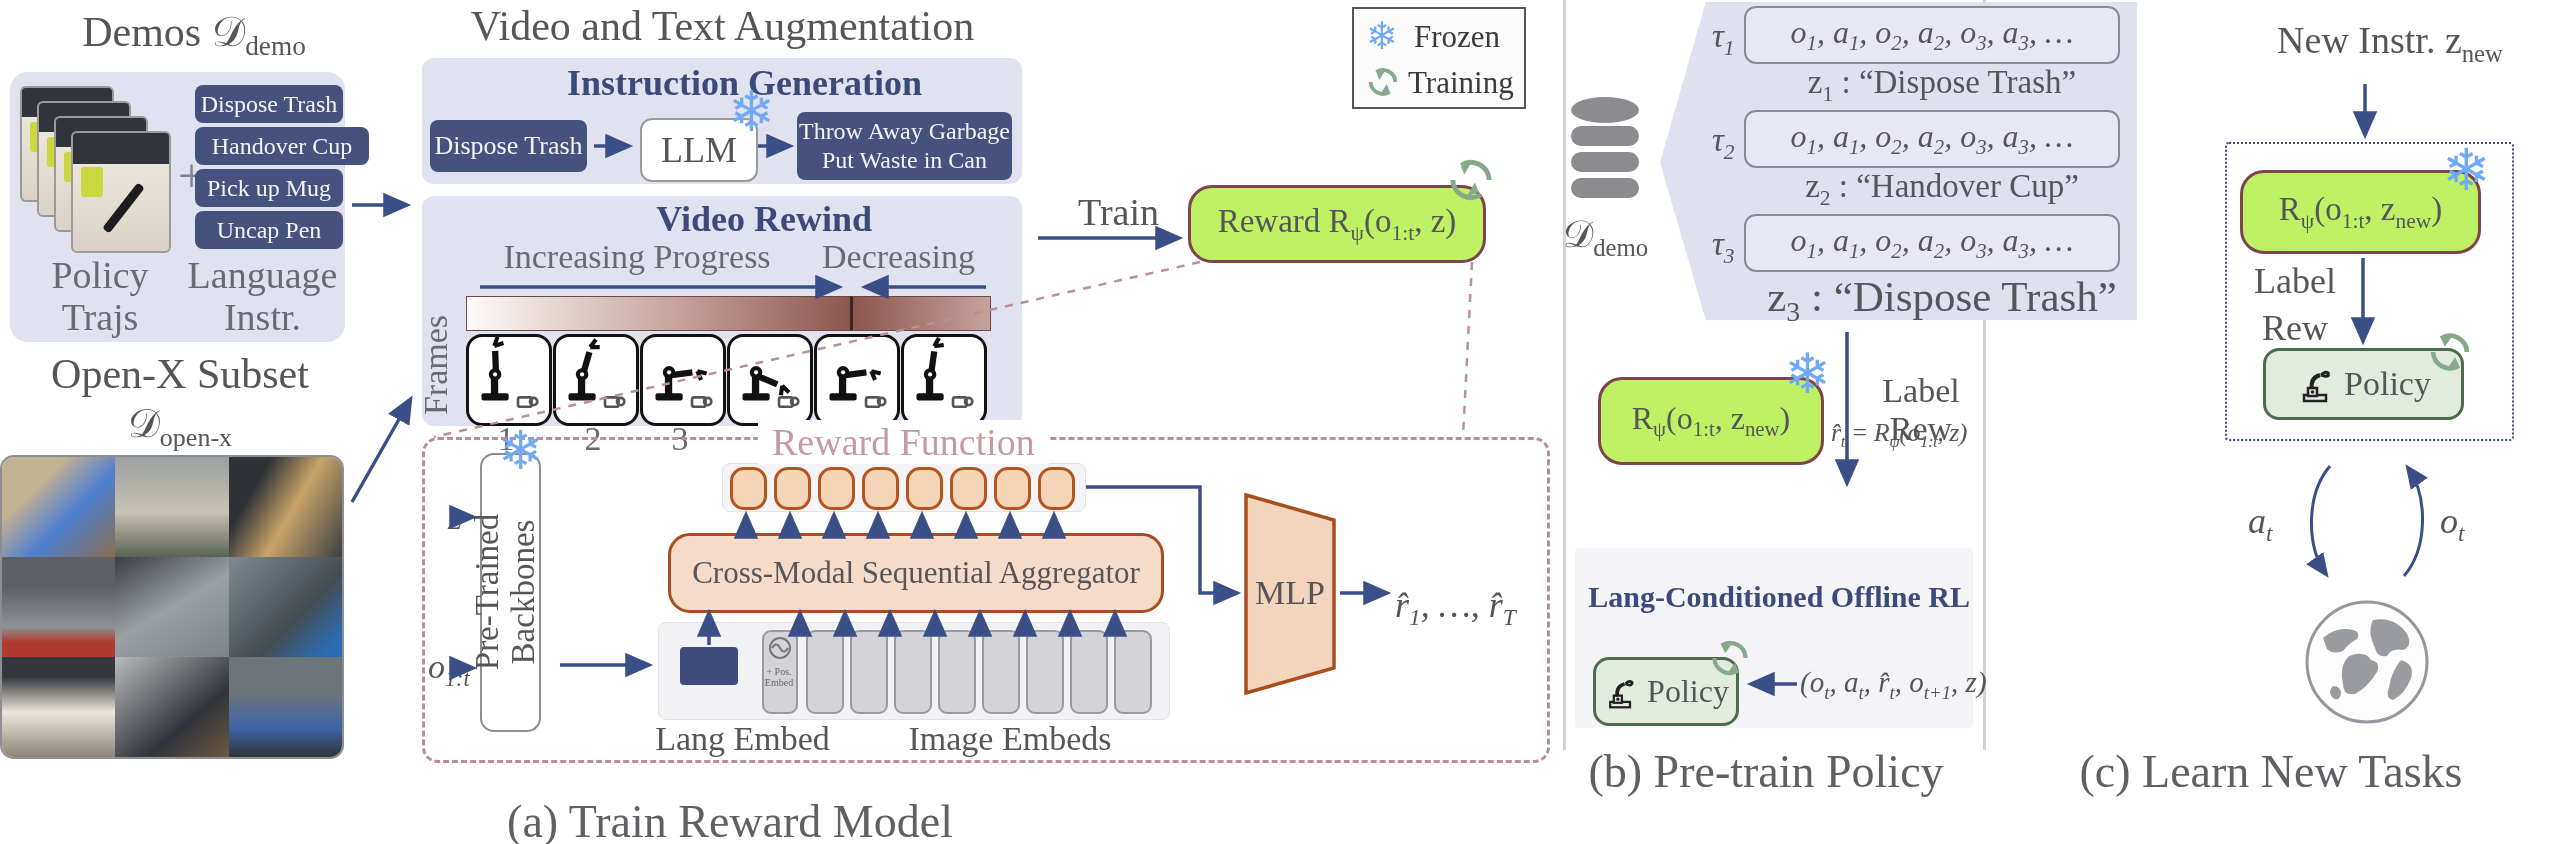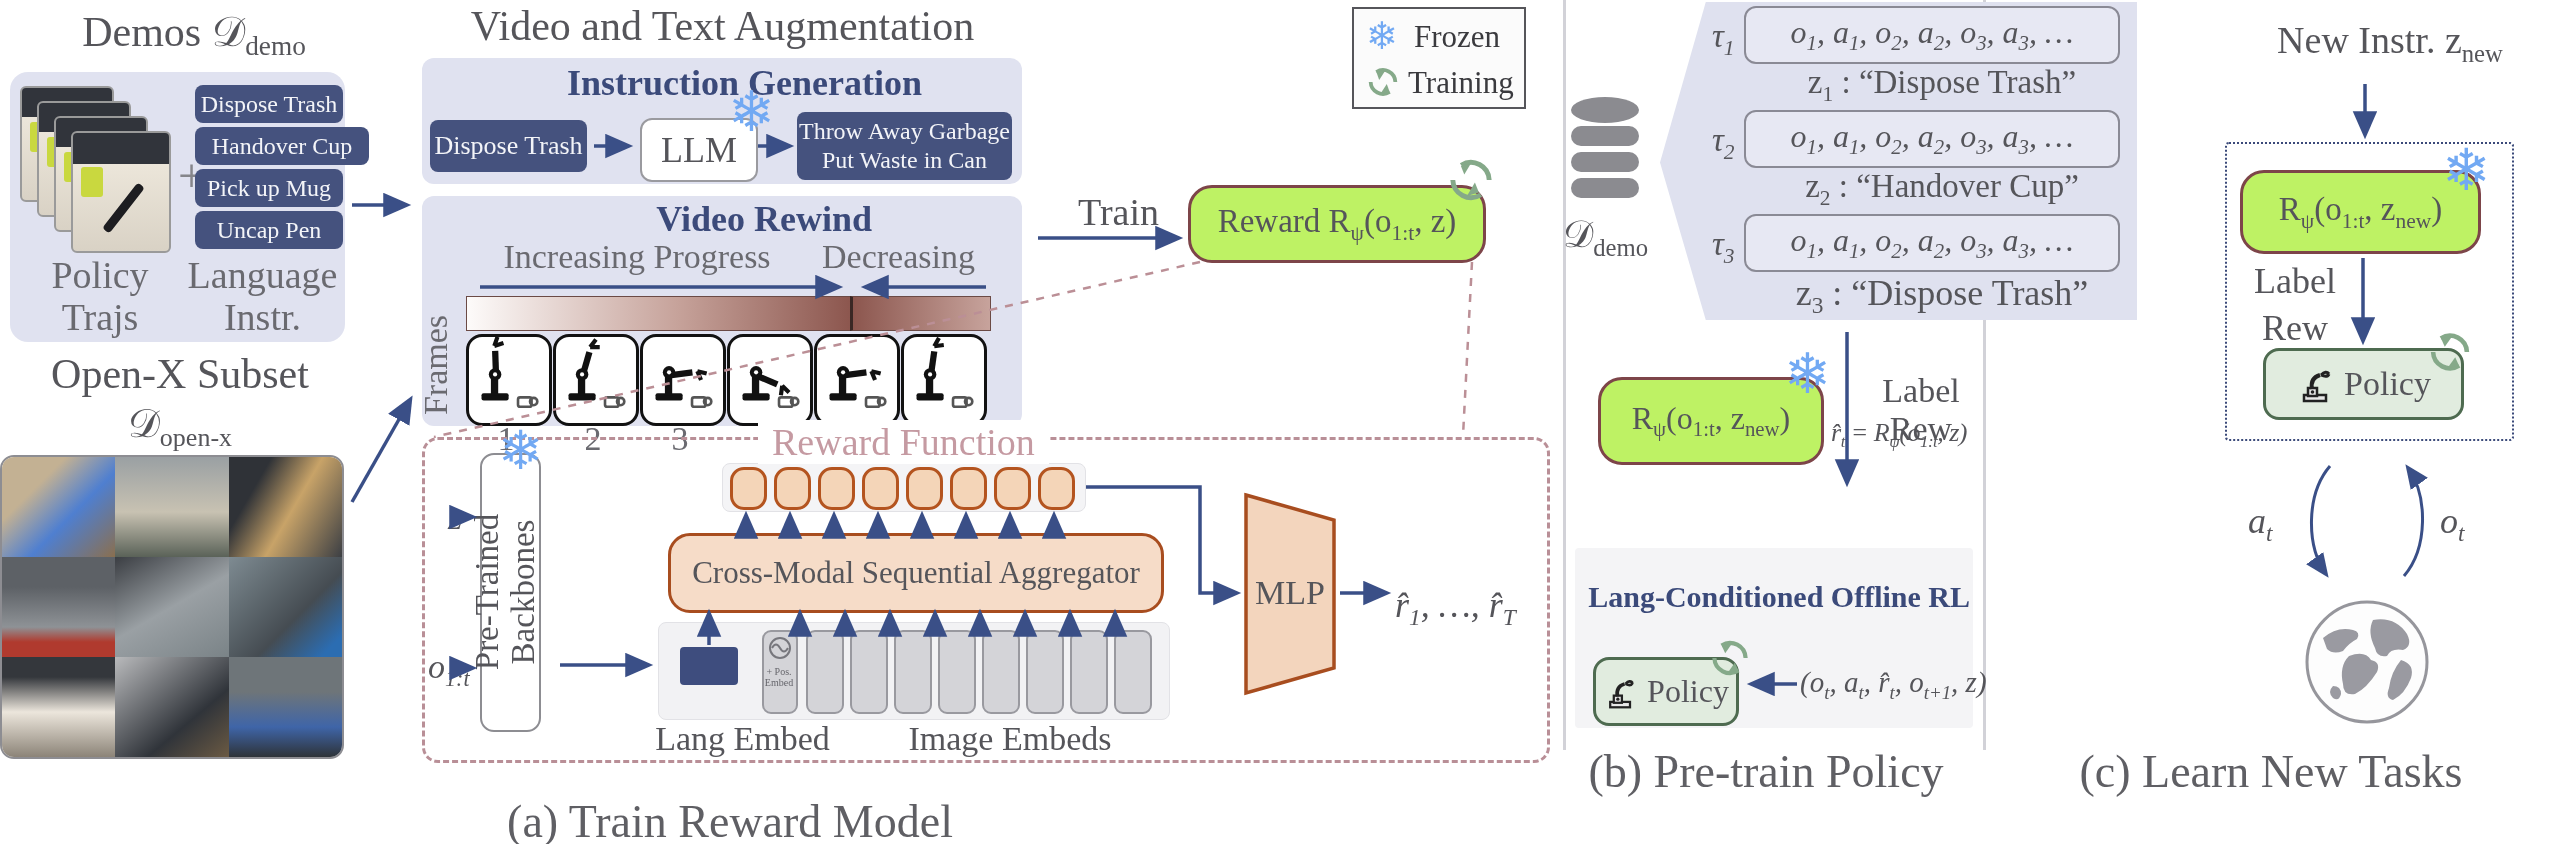--- a/index.html
+++ b/index.html
@@ -296,21 +296,21 @@
 <div class="abs ctr" style="left:1762px;top:64px;width:360px;font-size:33px;color:#55555a;">z<sub>1</sub> : “Dispose Trash”</div>
 <div class="abs" style="left:1712px;top:122px;font-size:33px;font-style:italic;color:#55555a;">τ<sub>2</sub></div>
 <div class="abs seqbox" style="left:1744px;top:110px;width:372px;height:54px;">
   <span style="font-size:32px;font-style:italic;color:#55555a;">o<sub>1</sub>, a<sub>1</sub>, o<sub>2</sub>, a<sub>2</sub>, o<sub>3</sub>, a<sub>3</sub>, …</span>
 </div>
 <div class="abs ctr" style="left:1762px;top:168px;width:360px;font-size:33px;color:#55555a;">z<sub>2</sub> : “Handover Cup”</div>
 <div class="abs" style="left:1712px;top:226px;font-size:33px;font-style:italic;color:#55555a;">τ<sub>3</sub></div>
 <div class="abs seqbox" style="left:1744px;top:214px;width:372px;height:54px;">
   <span style="font-size:32px;font-style:italic;color:#55555a;">o<sub>1</sub>, a<sub>1</sub>, o<sub>2</sub>, a<sub>2</sub>, o<sub>3</sub>, a<sub>3</sub>, …</span>
 </div>
-<div class="abs ctr" style="left:1762px;top:272px;width:360px;font-size:36px;color:#55555a;">z<sub>3</sub> : “Dispose Trash”</div>
+<div class="abs ctr" style="left:1762px;top:272px;width:360px;font-size:43px;color:#55555a;">z<sub>3</sub> : “Dispose Trash”</div>
 
 <div class="abs rewbox" style="left:1598px;top:377px;width:220px;height:82px;">
   <span style="font-size:32px;color:#55555a;">R<sub>ψ</sub>(o<sub>1:t</sub>, z<sub>new</sub>)</span>
 </div>
 <span class="abs snow" style="left:1784px;top:346px;font-size:56px;">❄</span>
 <div class="abs ctr" style="left:1862px;top:372px;width:118px;font-size:34px;color:#55555a;">Label Rew</div>
 <div class="abs ctr" style="left:1818px;top:418px;width:162px;font-size:26px;font-style:italic;color:#55555a;letter-spacing:-0.5px;">r̂<sub>t</sub> = R<sub>ψ</sub>(o<sub>1:t</sub>, z)</div>
 
 <div class="abs" style="left:1575px;top:548px;width:398px;height:180px;background:#f4f4f6;border-radius:4px;"></div>
 <div class="abs ctr navytitle" style="left:1578px;top:580px;width:392px;font-size:30px;">Lang-Conditioned Offline RL</div>

